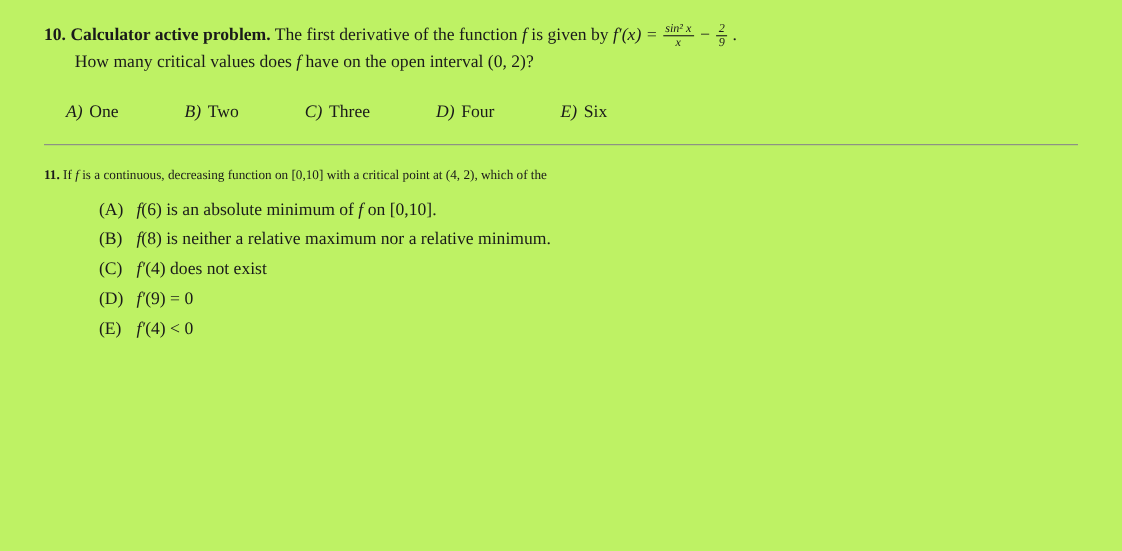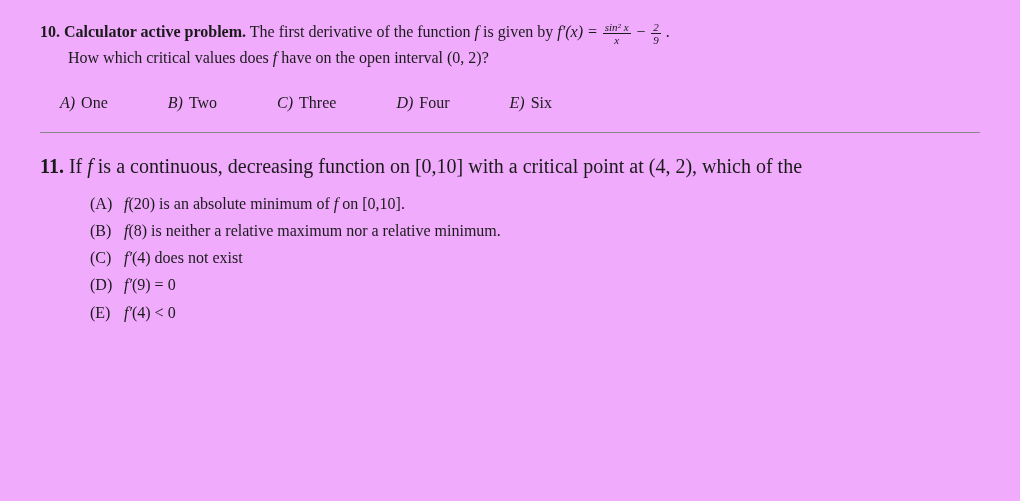--- a/index.html
+++ b/index.html
@@ -14,21 +14,21 @@
       background-color: #f5f3ee;
       font-family: 'Times New Roman', Times, serif;
       font-size: 16px;
       color: #1a1a1a;
       overflow: hidden;
     }
 
     .page {
       width: 1020px;
       height: 501px;
-      background-color: #f0abfc;
+      background-color: #bef264;
       padding: 20px 40px;
       position: relative;
     }
 
     .question-block {
       margin-bottom: 16px;
     }
 
     .question-number {
       font-weight: bold;
@@ -98,21 +98,21 @@
       border-top: 1.5px solid #888;
       margin: 10px 0 18px 0;
       width: 100%;
     }
 
     .q11-block {
       margin-top: 4px;
     }
 
     .q11-main-text {
-      font-size: 20px;
+      font-size: 12px;
       line-height: 1.55;
     }
 
     .q11-sub-options {
       margin-top: 8px;
       margin-left: 50px;
     }
 
     .q11-sub-option {
       font-size: 16px;
@@ -154,21 +154,21 @@
         <span>−</span>
         
         <span class="fraction">
           <span class="numerator">2</span>
           <span class="denominator">9</span>
         </span>
       </span>
       <span class="question-text">.</span>
     </div>
     <div class="question-text-line2">
-      <span>How which critical values does </span>
+      <span>How many critical values does </span>
       <span class="italic">f</span>
       <span> have on the open interval (0, 2)?</span>
     </div>
 
     <div class="answers-row">
       <div class="answer-choice">
         <span class="answer-label">A)</span>
         <span>One</span>
       </div>
       <div class="answer-choice">
@@ -199,21 +199,21 @@
       <span>If </span>
       <span class="italic">f</span>
       <span> is a continuous, decreasing function on [0,10] with a critical point at (4, 2), which of the</span>
     </div>
 
     <div class="q11-sub-options">
 
       <div class="q11-sub-option">
         <span class="q11-sub-label">(A)</span>
         <span>
-          <span class="italic">f</span><span>(20) is an absolute minimum of </span><span class="italic">f</span><span> on [0,10].</span>
+          <span class="italic">f</span><span>(6) is an absolute minimum of </span><span class="italic">f</span><span> on [0,10].</span>
         </span>
       </div>
 
       <div class="q11-sub-option">
         <span class="q11-sub-label">(B)</span>
         <span>
           <span class="italic">f</span><span>(8) is neither a relative maximum nor a relative minimum.</span>
         </span>
       </div>
 

